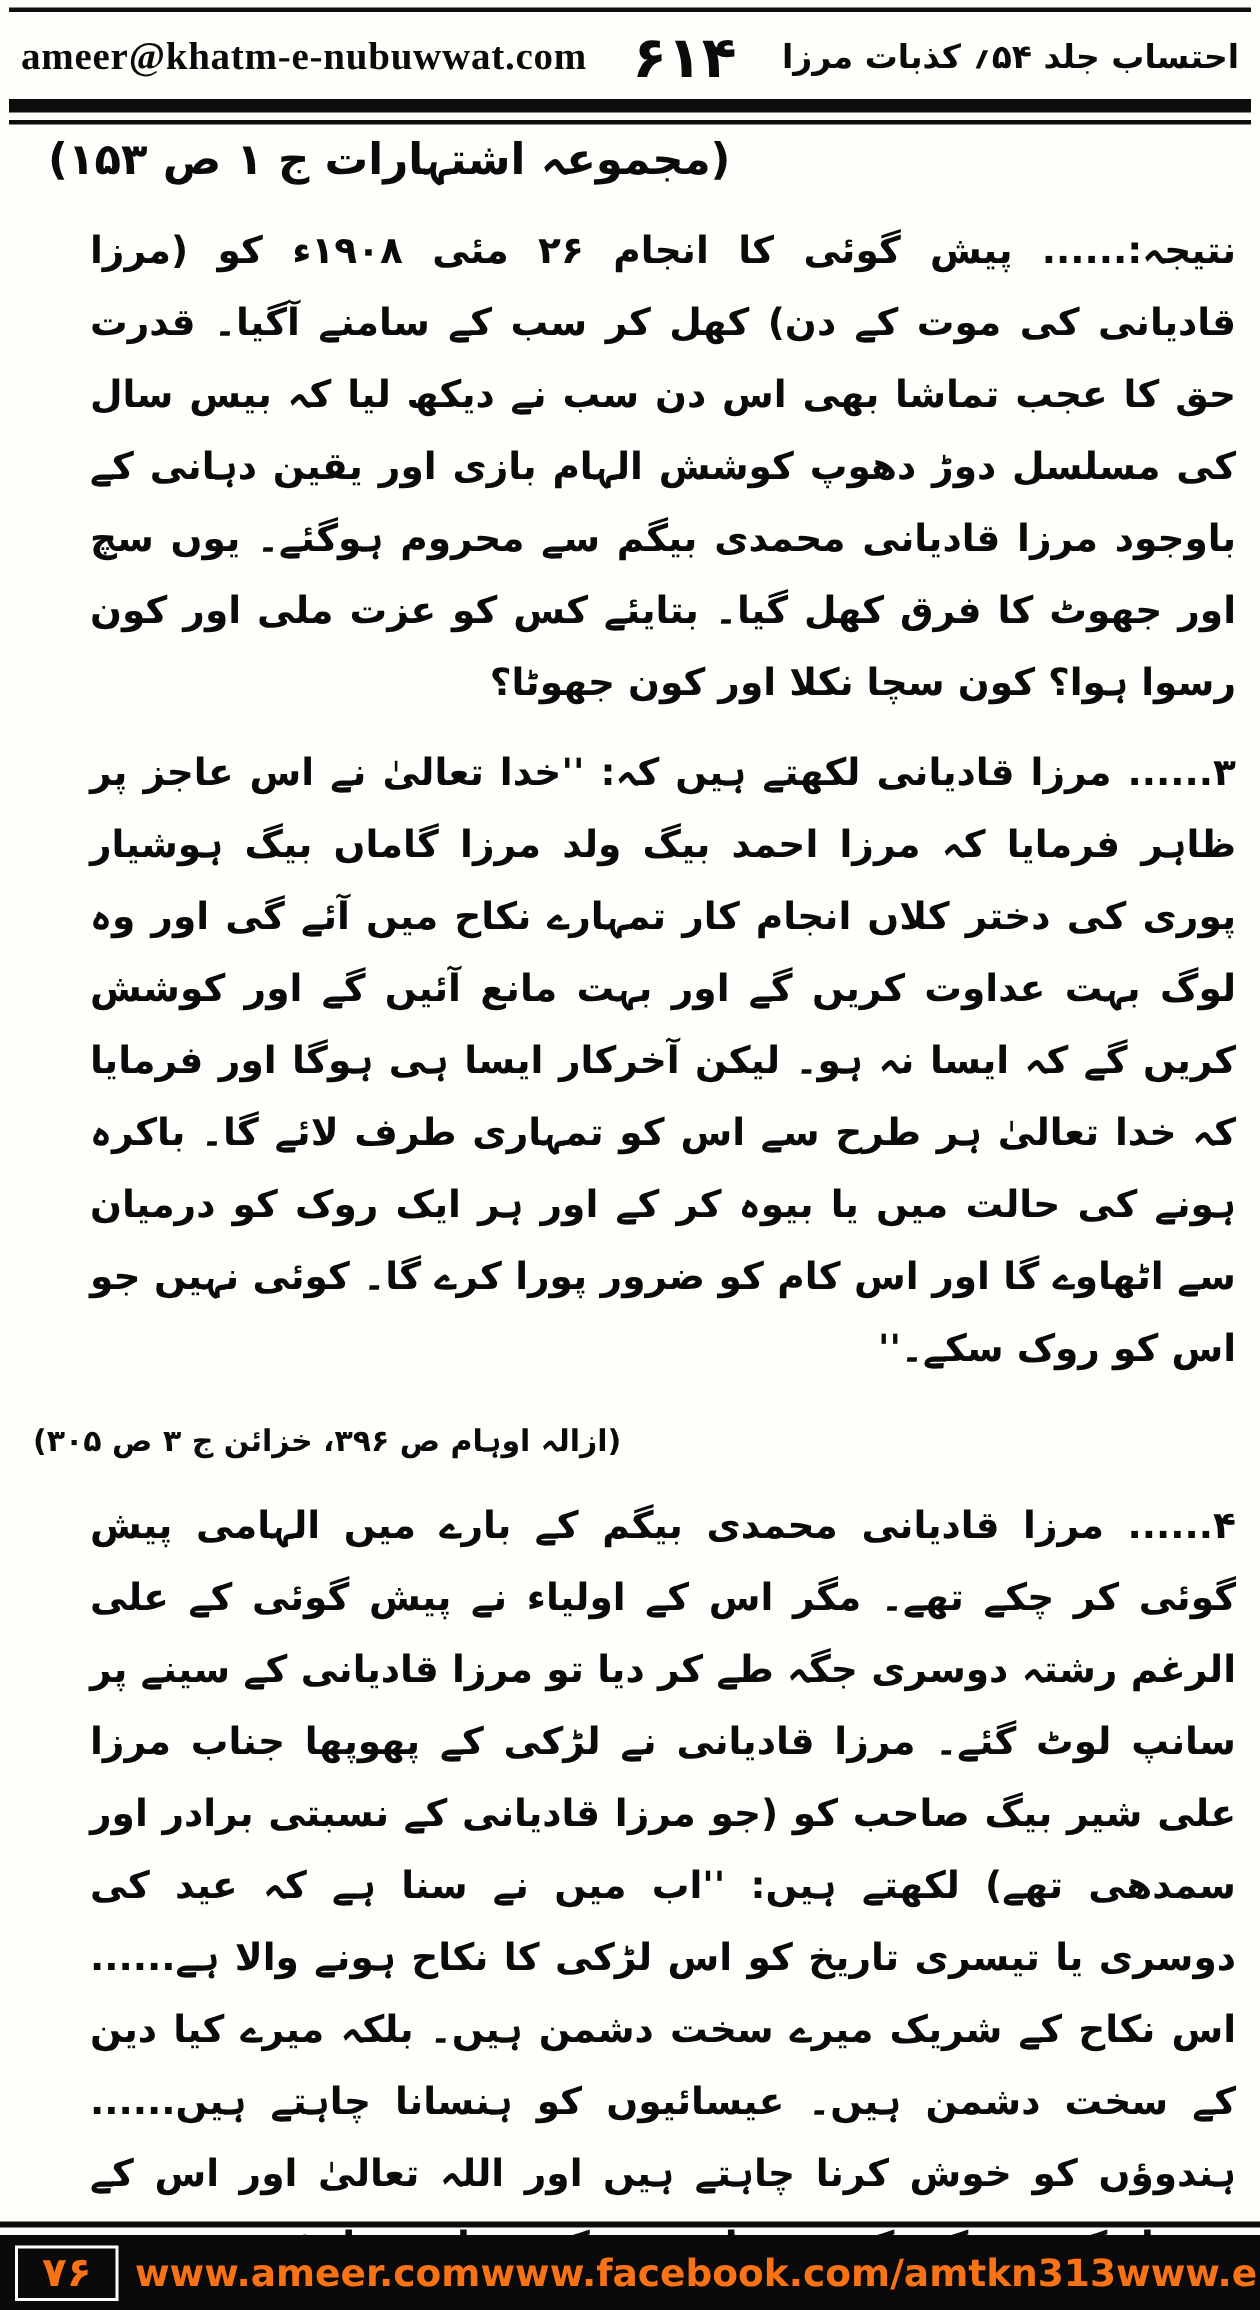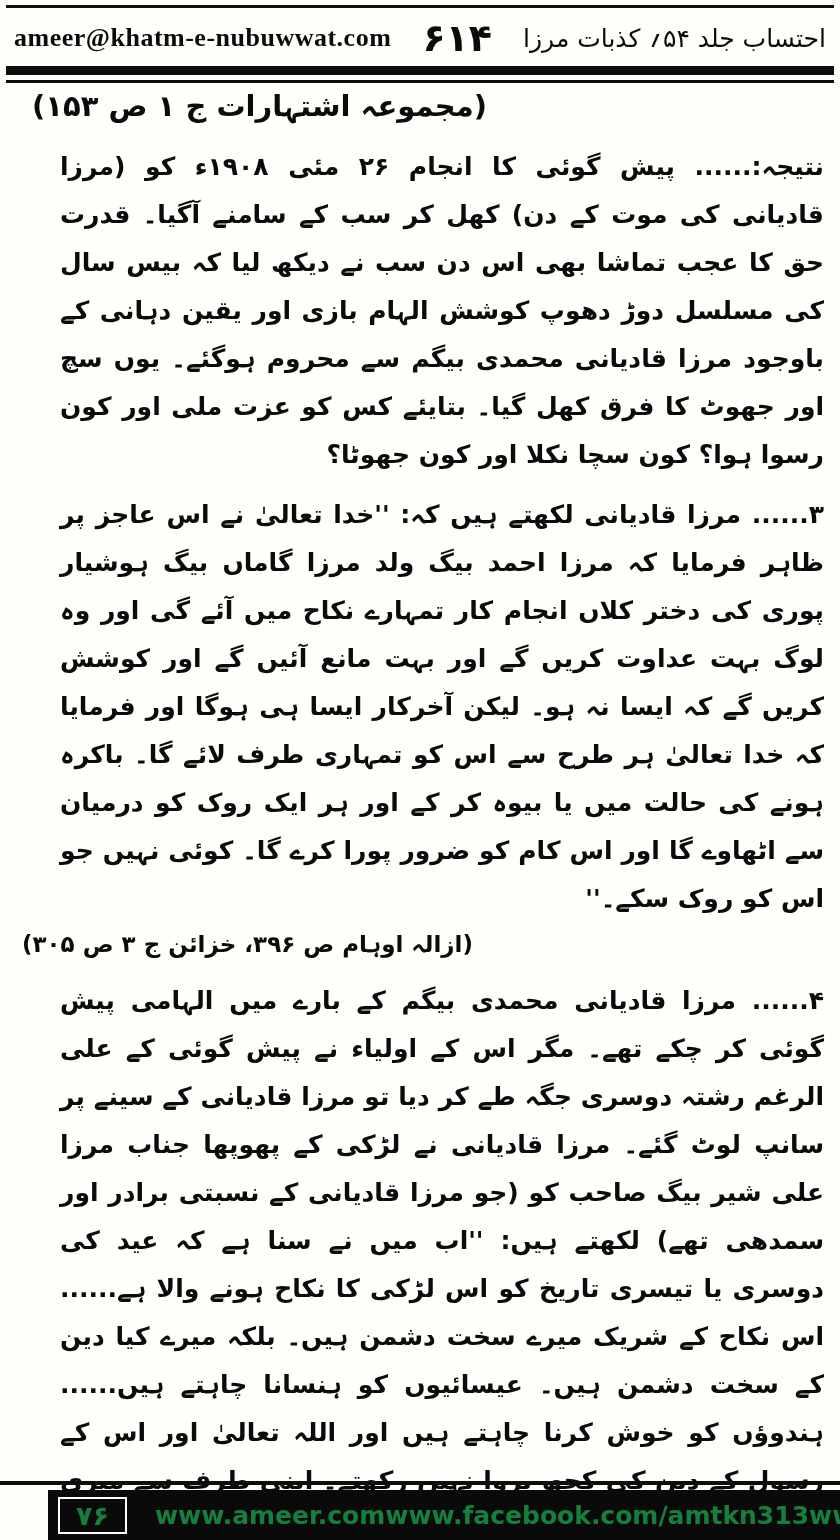--- a/index.html
+++ b/index.html
@@ -12,21 +12,21 @@
     overflow: hidden;
     direction: rtl;
     color: #0b0b0b;
     font-family: "DejaVu Sans", "Liberation Sans", sans-serif;
   }
   .topline { height: 3px; background: #101010; margin: 5px 6px 0; }
   .header-row {
     display: flex; justify-content: space-between; align-items: center;
     padding: 8px 14px 6px;
   }
-  .header-title { font-size: 25px; font-weight: normal; }
+  .header-title { font-size: 22px; font-weight: bold; }
   .header-page  { font-size: 38px; font-weight: bold; }
   .header-email {
     font-size: 26px; font-weight: bold; direction: ltr;
     font-family: "Liberation Serif", "DejaVu Serif", serif;
     letter-spacing: 0.5px;
   }
   .rule-thick { height: 9px; background: #0d0d0d; margin: 0 6px; }
   .rule-thin  { height: 3px; background: #0d0d0d; margin: 5px 6px 0; }
 
   .poem {
@@ -46,31 +46,32 @@
     font-size: 25px; font-weight: bold;
     line-height: 48px;
     text-align: justify;
     padding: 0 16px;
     margin-top: 12px;
     margin-left: 44px;
   }
   .cite-line {
     text-align: left;
     padding: 0 22px;
-    font-size: 23px; font-weight: bold;
+    font-size: 20px; font-weight: bold;
     line-height: 42px;
+    margin-top: 16px;
   }
 
   .footer { position: absolute; bottom: 0; left: 0; right: 0; }
   .footer-rule { height: 4px; background: #0d0d0d; margin: 0 0 5px; }
   .footer-bar {
-    height: 50px; background: #0a0a0a; color: #15803d;
+    height: 50px; background: #0a0a0a; color: #f97316;
     display: flex; align-items: center;
     direction: ltr;
-    padding: 0 10px; gap: 28px; margin-left: 48px;
+    padding: 0 10px; gap: 11px;
   }
   .pagebox {
     border: 2px solid #ffffff;
     padding: 3px 16px;
     font-size: 27px; font-weight: bold;
     line-height: 1;
   }
   .footer-links {
     flex: 1;
     display: flex; justify-content: space-around; align-items: center;

